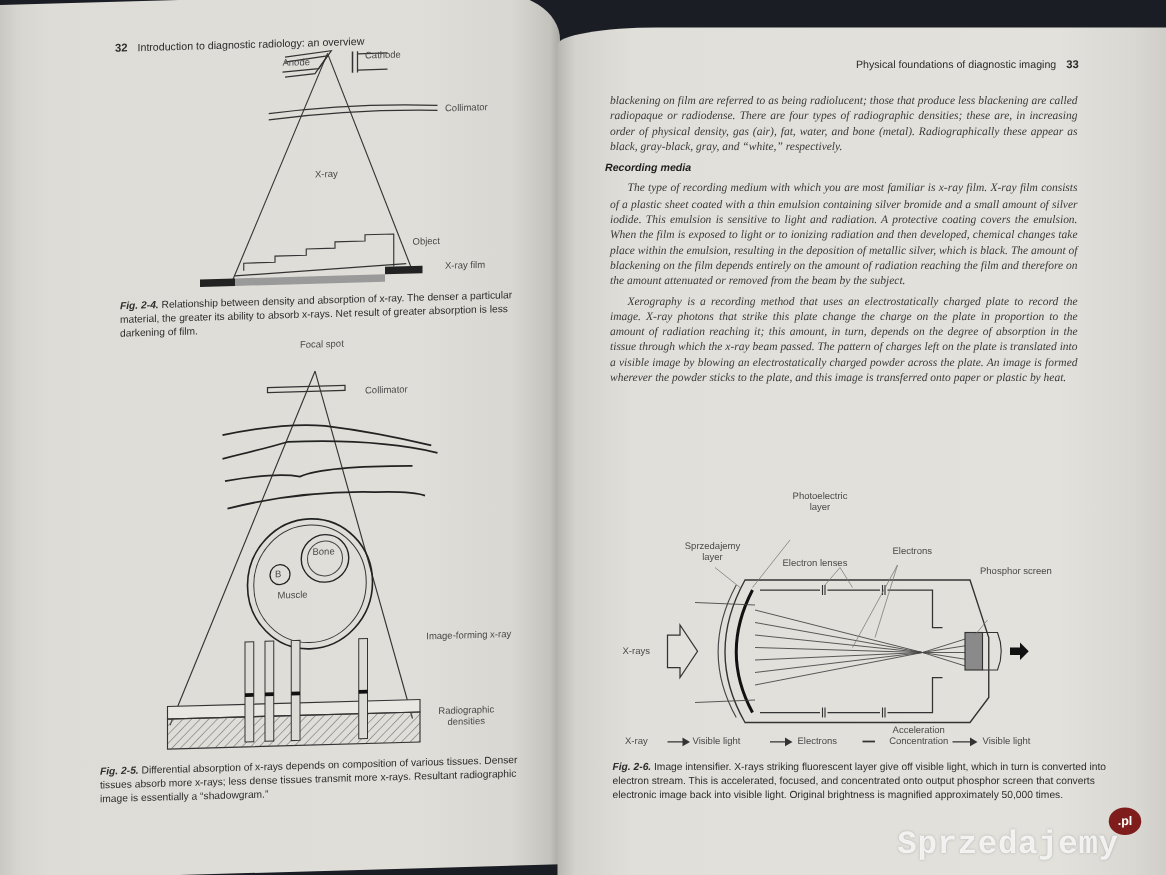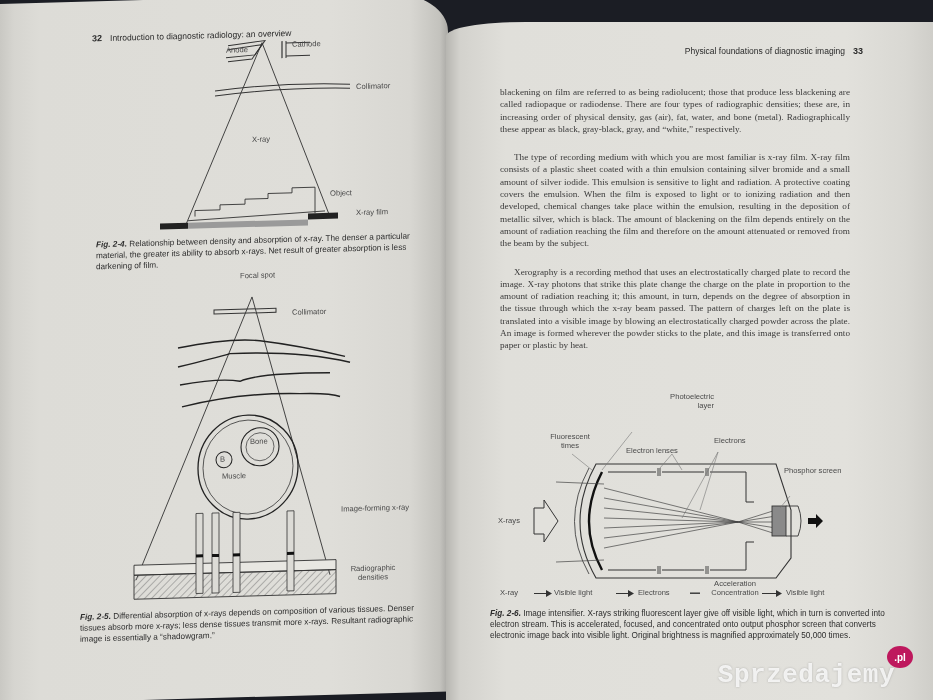--- a/index.html
+++ b/index.html
@@ -23,42 +23,42 @@
     border-top-left-radius:80px 14px;
   }
   .running-head { position:absolute; font-size:8.5px; color:#2a2a2a; white-space:nowrap; }
   .running-head .num { font-weight:bold; font-size:9px; margin-right:8px; }
   .running-head .num-r { font-weight:bold; font-size:9px; margin-left:8px; }
 
   .body-text {
     position:absolute; font-family:"Liberation Serif", serif; color:#3a3a3a;
     font-size:9.2px; line-height:12.3px; text-align:justify;
   }
-  .body-text p { margin:16px; text-indent:14px; }
+  .body-text p { margin:4px; text-indent:14px;font-style:italic; }
   .body-text p.noindent { text-indent:0; }
   .section-head {
     font-family:"Liberation Sans", sans-serif; font-weight:bold; font-style:italic;
     font-size:8.5px; color:#1e1e1e; margin:5px 0 3px 0;
   }
   .caption {
     position:absolute; font-size:8.2px; line-height:11px; color:#2d2d2d;
   }
   .caption .figno { font-weight:bold; font-style:italic; }
   .diag-label {
     position:absolute; font-size:7.6px; color:#4a4a4a; white-space:nowrap; line-height:9px;
   }
   svg { position:absolute; overflow:visible; }
   .watermark {
     position:absolute; right:38px; bottom:10px; font-family:Liberation Mono, monospace;
     font-weight:bold; font-size:26px; color:rgba(255,255,255,0.82);
     letter-spacing:0.5px; text-shadow:0 0 2px rgba(120,120,120,0.5);
   }
   .watermark-badge {
     position:absolute; right:20px; bottom:32px; width:26px; height:22px; border-radius:50%;
-    background:#be185d; color:#fff; font-weight:bold; font-size:10px;
+    background:#7f1d1d; color:#fff; font-weight:bold; font-size:10px;
     display:flex; align-items:center; justify-content:center;
   }
 </style>
 </head>
 <body>
 
 <div id="left-page" class="page">
   <div class="running-head" style="left:92px; top:32px;">
     <span class="num">32</span><span>Introduction to diagnostic radiology: an overview</span>
   </div>
@@ -150,20 +150,21 @@
   </div>
 </div>
 
 <div id="right-page" class="page">
   <div class="running-head" style="right:70px; top:24px;text-align:right;">
     <span>Physical foundations of diagnostic imaging</span><span class="num-r">33</span>
   </div>
 
   <div class="body-text" style="left:38px; top:48px; width:382px;">
     <p class="noindent">blackening on film are referred to as being radiolucent; those that produce less blackening are called radiopaque or radiodense. There are four types of radiographic densities; these are, in increasing order of physical density, gas (air), fat, water, and bone (metal). Radiographically these appear as black, gray-black, gray, and “white,” respectively.</p>
+    <div class="section-head">Recording media</div>
     <p>The type of recording medium with which you are most familiar is x-ray film. X-ray film consists of a plastic sheet coated with a thin emulsion containing silver bromide and a small amount of silver iodide. This emulsion is sensitive to light and radiation. A protective coating covers the emulsion. When the film is exposed to light or to ionizing radiation and then developed, chemical changes take place within the emulsion, resulting in the deposition of metallic silver, which is black. The amount of blackening on the film depends entirely on the amount of radiation reaching the film and therefore on the amount attenuated or removed from the beam by the subject.</p>
     <p>Xerography is a recording method that uses an electrostatically charged plate to record the image. X-ray photons that strike this plate change the charge on the plate in proportion to the amount of radiation reaching it; this amount, in turn, depends on the degree of absorption in the tissue through which the x-ray beam passed. The pattern of charges left on the plate is translated into a visible image by blowing an electrostatically charged powder across the plate. An image is formed wherever the powder sticks to the plate, and this image is transferred onto paper or plastic by heat.</p>
   </div>
 
   <svg width="487" height="600" style="left:0;top:0;">
 
     <path d="M150 442 L330 442 L345 488 L345 536 L330 556 L150 556 Q118 500 150 442 Z" fill="none" stroke="#333" stroke-width="1.1"></path>
     <path d="M143 446 Q114 500 143 552" fill="none" stroke="#444" stroke-width="0.9"></path>
     <path d="M156 450 Q130 500 156 548" fill="none" stroke="#111" stroke-width="2.4"></path>
 
@@ -214,25 +215,25 @@
       <line x1="344" y1="474" x2="334" y2="486"></line>
     </g>
 
     <g fill="#333">
       <path d="M88 571 L100 571 L100 568 L106 571.5 L100 575 L100 572 L88 572 Z"></path>
       <path d="M170 571 L182 571 L182 568 L188 571.5 L182 575 L182 572 L170 572 Z"></path>
       <rect x="244" y="570.5" width="10" height="1.4"></rect>
       <path d="M316 571 L330 571 L330 568 L336 571.5 L330 575 L330 572 L316 572 Z"></path>
     </g>
   </svg>
-  <div class="diag-label" style="left:180px;top:370px;width:60px;white-space:normal;text-align:right;margin-left:28px;">Photoelectric layer</div>
-  <div class="diag-label" style="left:100px;top:410px;width:48px;white-space:normal;text-align:center;">Fluorescent times</div>
+  <div class="diag-label" style="left:180px;top:370px;width:60px;white-space:normal;text-align:center;">Photoelectric layer</div>
+  <div class="diag-label" style="left:100px;top:410px;width:48px;white-space:normal;text-align:center;">Sprzedajemy layer</div>
   <div class="diag-label" style="left:180px;top:424px;">Electron lenses</div>
   <div class="diag-label" style="left:268px;top:414px;">Electrons</div>
-  <div class="diag-label" style="left:338px;top:444px;">Phosphor screen</div>
+  <div class="diag-label" style="left:338px;top:430px;">Phosphor screen</div>
   <div class="diag-label" style="left:52px;top:494px;text-align:right;">X-rays</div>
 
   <div class="diag-label" style="left:54px;top:566px;">X-ray</div>
   <div class="diag-label" style="left:108px;top:566px;">Visible light</div>
   <div class="diag-label" style="left:192px;top:566px;">Electrons</div>
   <div class="diag-label" style="left:258px;top:557px;width:62px;white-space:normal;text-align:center;">Acceleration Concentration</div>
   <div class="diag-label" style="left:340px;top:566px;">Visible light</div>
 
   <div class="caption" style="left:44px;top:586px;width:420px;">
     <span class="figno">Fig. 2-6.</span>

